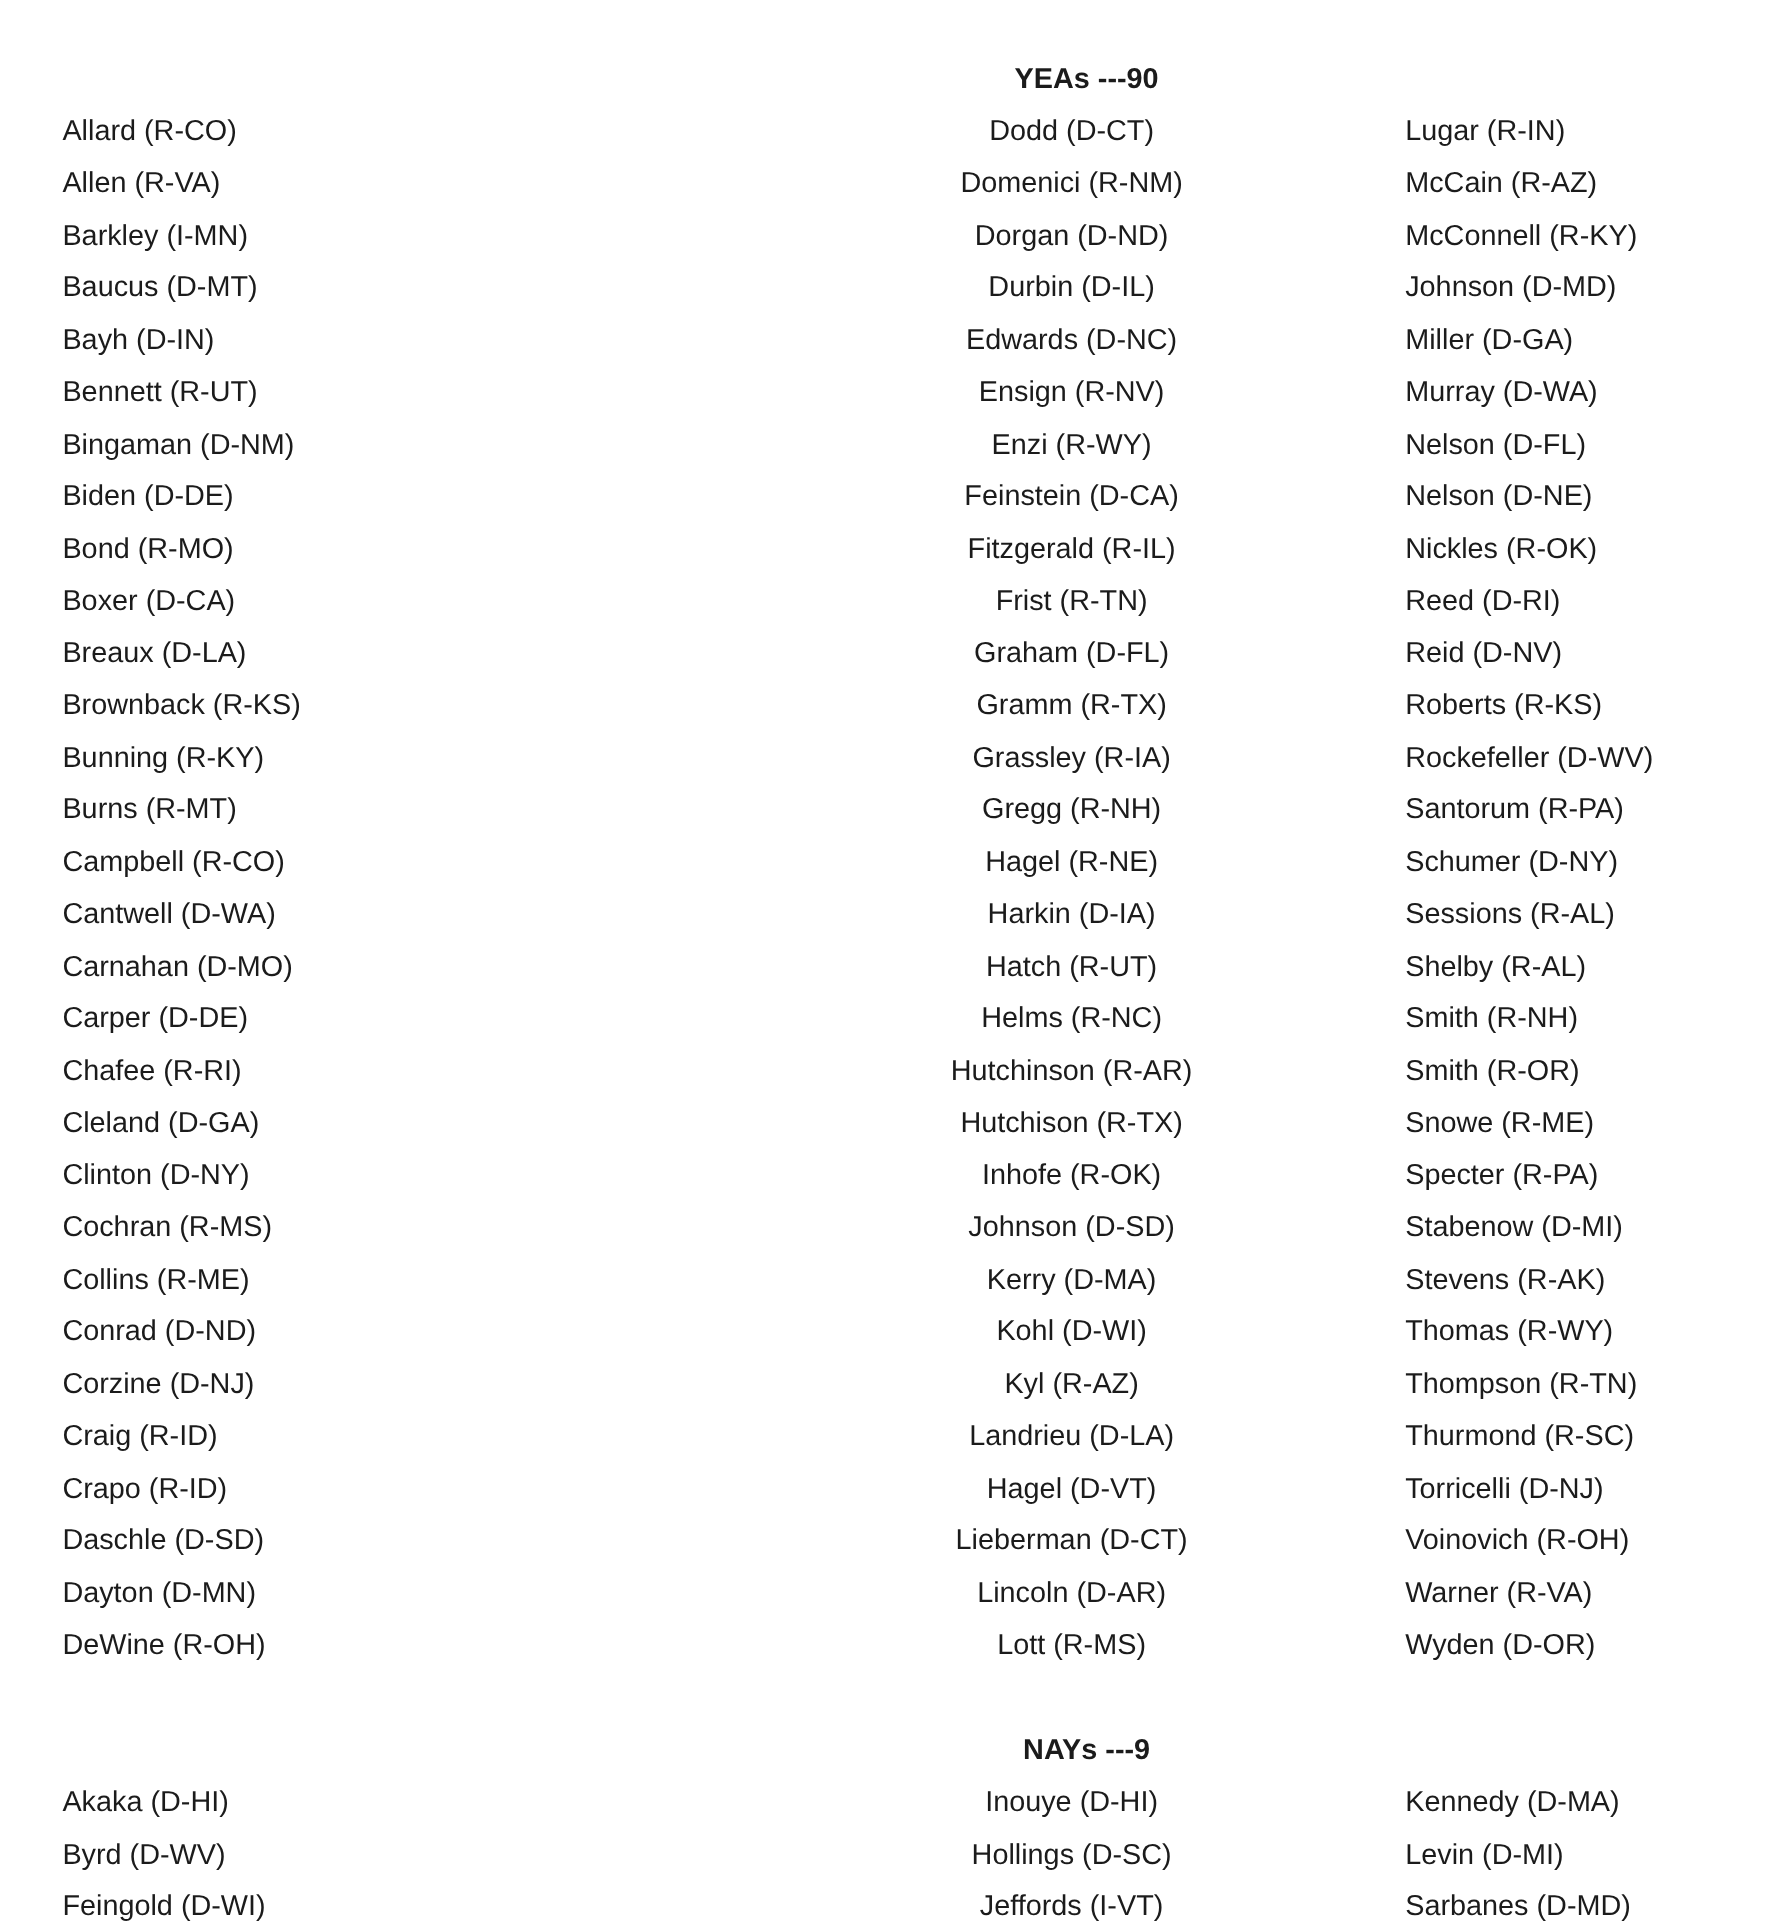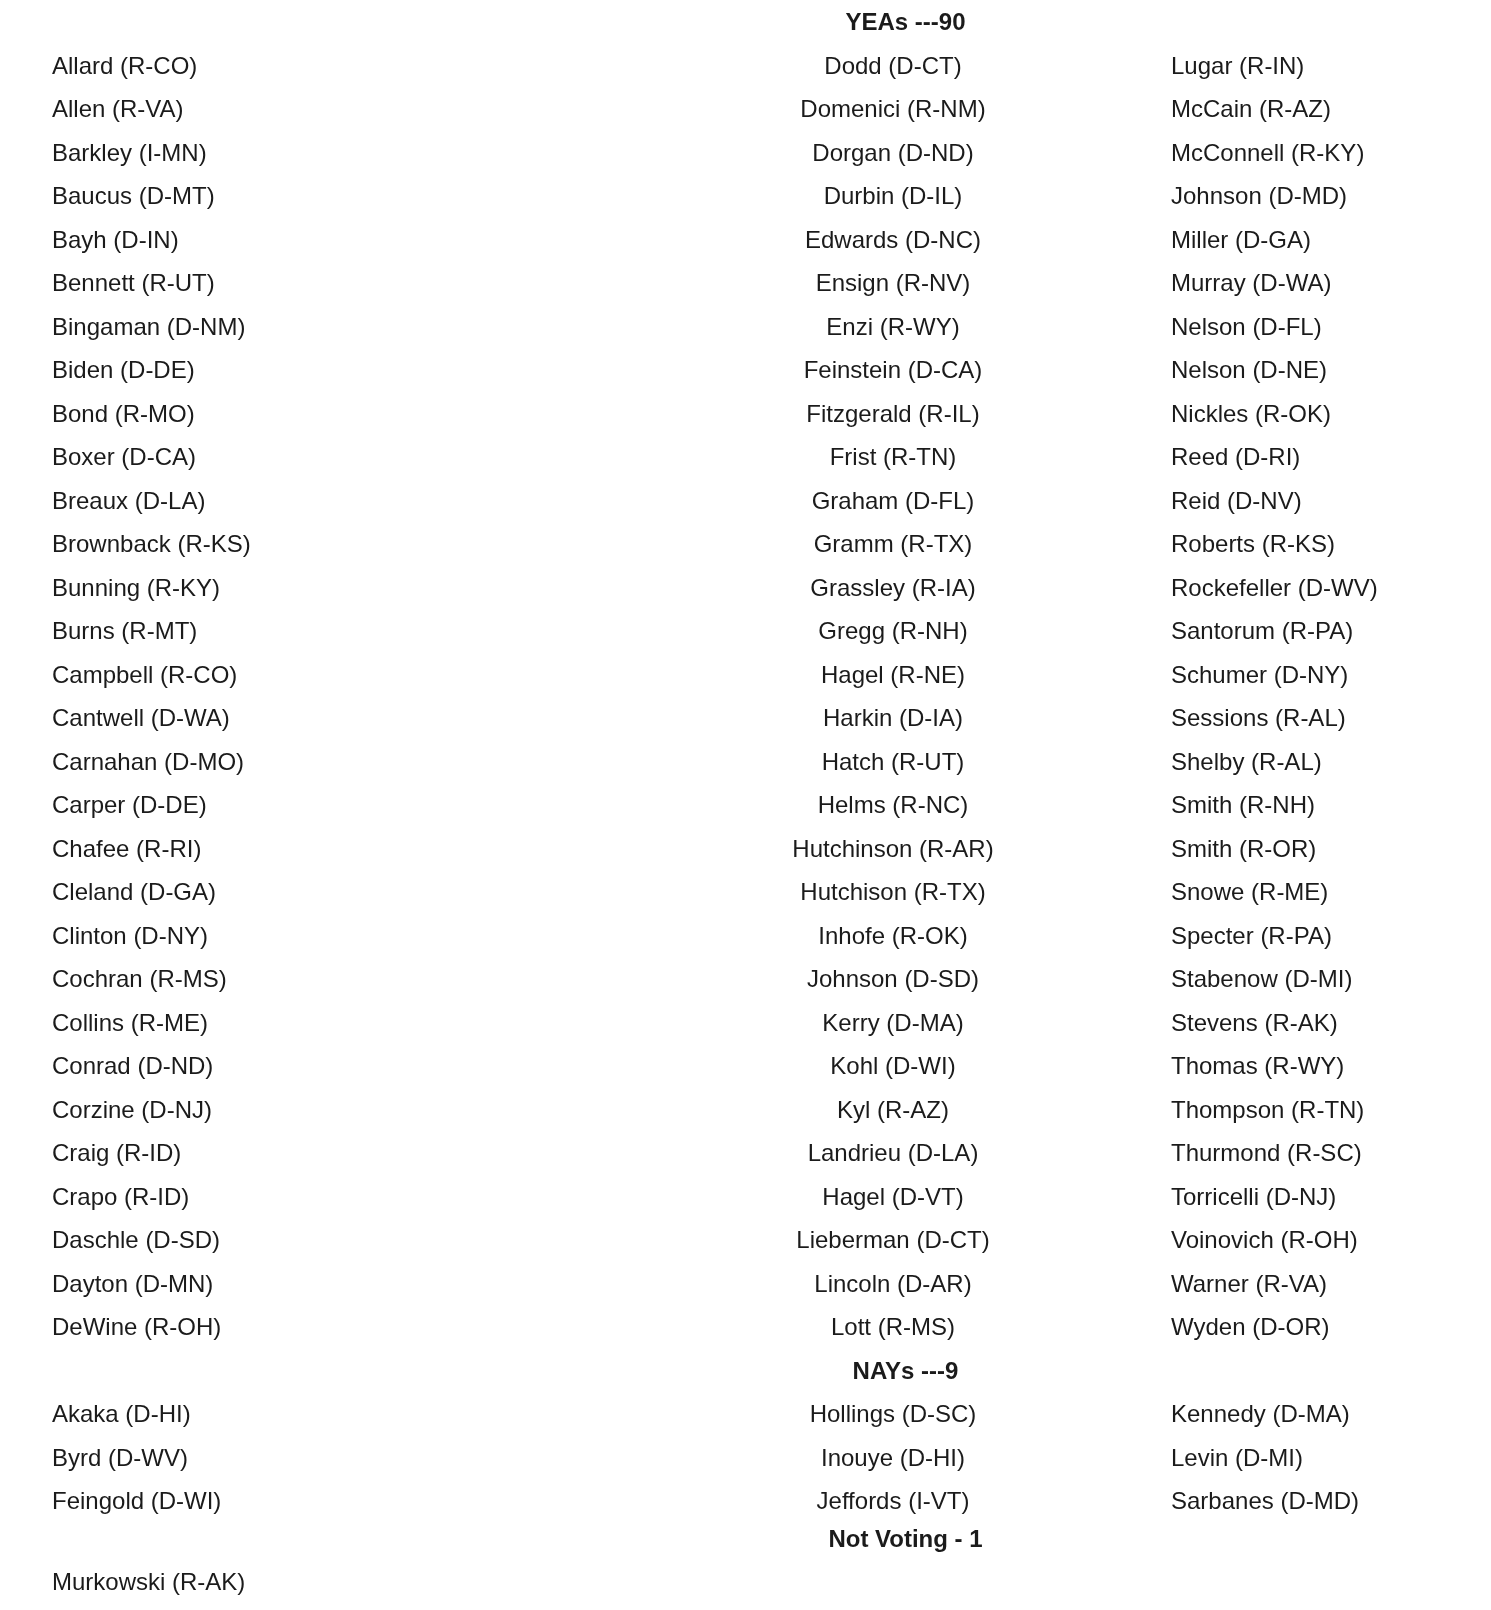--- a/index.html
+++ b/index.html
@@ -17,20 +17,21 @@
   }
   .vote-section { display: block; }
   .section-header {
     font-weight: 700;
     font-size: 24px;
     line-height: 43.5px;
     height: 43.5px;
     text-align: center;
     padding-left: 320px; 
     white-space: nowrap;
+    margin-top: 44px;
   }
   .columns {
     display: flex;
     margin-left: 52px;
   }
   .col { width: 563px; }
   .col:nth-child(2) { width: 556px; text-align: center; }
   .col:nth-child(3) { width: auto; flex: 1; }
   .row {
     line-height: 43.5px;
@@ -148,22 +149,22 @@
 
   <section class="vote-section" id="section-nays">
     <div class="section-header">NAYs ---9</div>
     <div class="columns">
         <div class="col">
           <div class="row">Akaka (D-HI)</div>
           <div class="row">Byrd (D-WV)</div>
           <div class="row">Feingold (D-WI)</div>
         </div>
         <div class="col">
+          <div class="row">Inouye (D-HI)</div>
           <div class="row">Hollings (D-SC)</div>
-          <div class="row">Inouye (D-HI)</div>
           <div class="row">Jeffords (I-VT)</div>
         </div>
         <div class="col">
           <div class="row">Kennedy (D-MA)</div>
           <div class="row">Levin (D-MI)</div>
           <div class="row">Sarbanes (D-MD)</div>
         </div>
       </div>
   </section>
 

